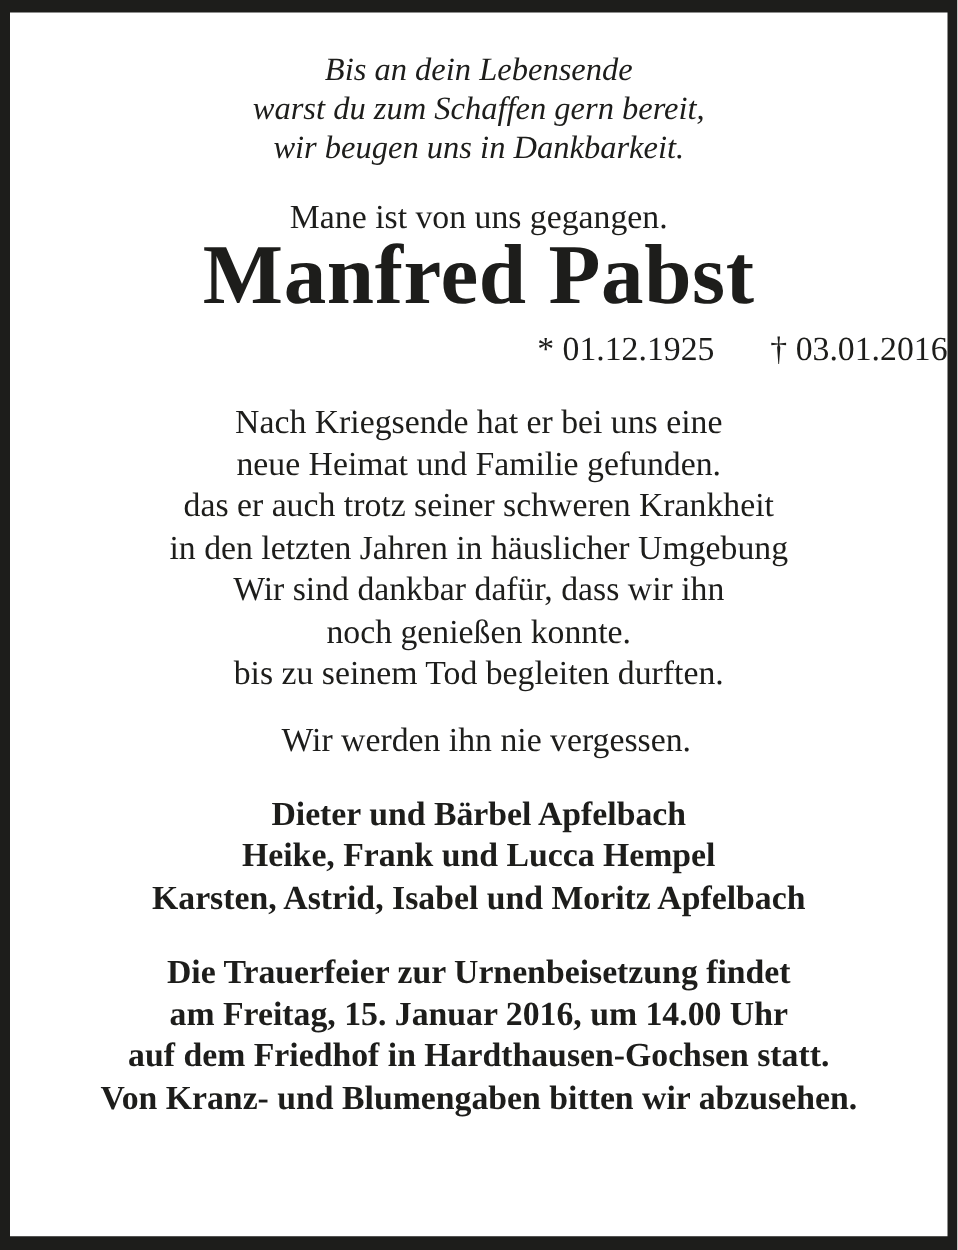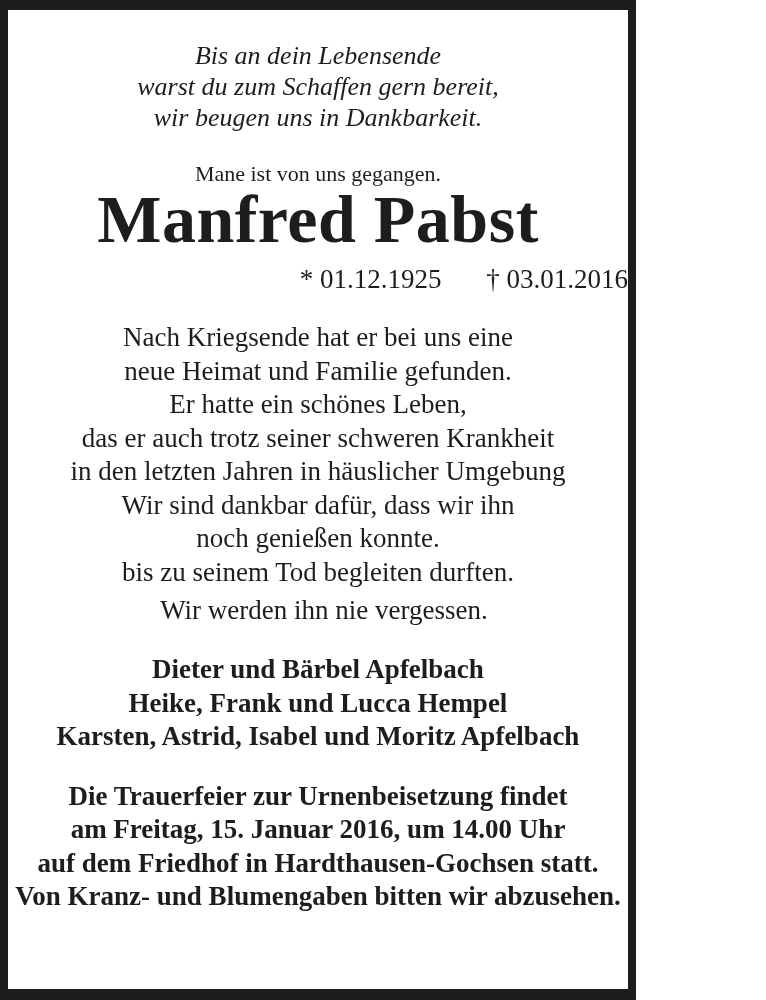--- a/index.html
+++ b/index.html
@@ -1,21 +1,21 @@
 <!DOCTYPE html>
 <html><head>
 <meta charset="utf-8">
 <style>
   html, body {
     margin: 0;
     padding: 0;
     background: #ffffff;
   }
   .page {
-    width: 636px;
+    width: 766px;
     height: 1000px;
     box-sizing: border-box;
     background: #1d1d1b;
     padding: 10px 8px 11px 8px;
   }
   .inner {
     width: 100%;
     height: 100%;
     box-sizing: border-box;
     background: #ffffff;
@@ -25,21 +25,21 @@
     overflow: hidden;
     padding-top: 30px;
   }
   .poem {
     font-style: italic;
     font-size: 26px;
     line-height: 31px;
   }
   .intro {
     margin-top: 24px;
-    font-size: 22px;
+    font-size: 27px;
     line-height: 33px;
   }
   .name {
     font-size: 68px;
     line-height: 58px;
     font-weight: bold;
     letter-spacing: 0.5px;
     font-family: Liberation Serif, serif;
   }
   .dates {
@@ -50,21 +50,21 @@
   }
   .dates .death {
     margin-left: 38px;
   }
   .body-text {
     margin-top: 26px;
     font-size: 27px;
     line-height: 33.5px;
   }
   .remembrance {
-    margin-top: 5px;
+    margin-top: 20px;
     font-size: 27px;
     line-height: 33px;
     padding-left: 12px;
   }
   .family {
     margin-top: 26px;
     font-size: 27px;
     line-height: 33.5px;
     font-weight: bold;
   }
@@ -92,21 +92,20 @@
     <div class="name">Manfred Pabst</div>
 
     <div class="dates">
       <span class="birth">* 01.12.1925</span>
       <span class="death">† 03.01.2016</span>
     </div>
 
     <div class="body-text">
       <div>Nach Kriegsende hat er bei uns eine</div>
       <div>neue Heimat und Familie gefunden.</div>
-      <div>Er hatte ein schönes Leben,</div>
       <div>das er auch trotz seiner schweren Krankheit</div>
       <div>in den letzten Jahren in häuslicher Umgebung</div>
       <div>Wir sind dankbar dafür, dass wir ihn</div>
       <div>noch genießen konnte.</div>
       <div>bis zu seinem Tod begleiten durften.</div>
     </div>
 
     <div class="remembrance">Wir werden ihn nie vergessen.</div>
 
     <div class="family">

